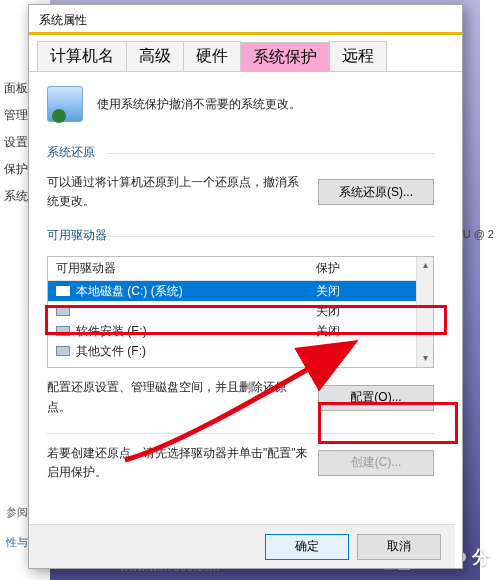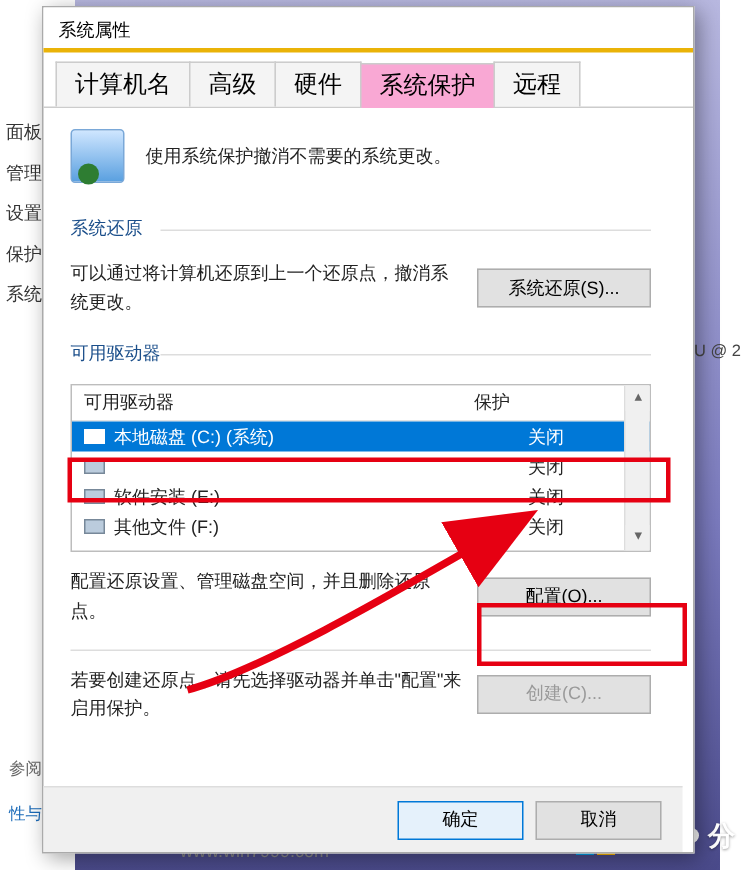--- a/index.html
+++ b/index.html
@@ -85,21 +85,21 @@
   .list {
     border: 1px solid #bdbdbd; height: 112px; overflow: hidden; position: relative;
     margin-bottom: 10px; background:#fff;
   }
   .list-head, .list-row {
     display: flex; font-size: 12px;
   }
   .list-head { background:#fff; border-bottom:1px solid #e2e2e2; }
   .cell-a { flex: 0 0 260px; padding: 3px 8px; display:flex; align-items:center; gap:6px; }
   .cell-b { flex: 1; padding: 3px 8px; }
-  .list-row { height: 20px; align-items:center;gap:36px; }
+  .list-row { height: 20px; align-items:center; }
   .list-row.selected { background:#0078d7; color:#fff; }
   .drive-icon {
     width:14px; height:10px; background:#bcd; border:1px solid #789; display:inline-block;
   }
   .drive-icon.sel { background:#fff; border-color:#fff; }
   .list-scroll {
     position:absolute; right:0; top:0; bottom:0; width:17px;
     background:#f0f0f0; border-left:1px solid #ddd;
   }
   .list-scroll .up, .list-scroll .dn {

